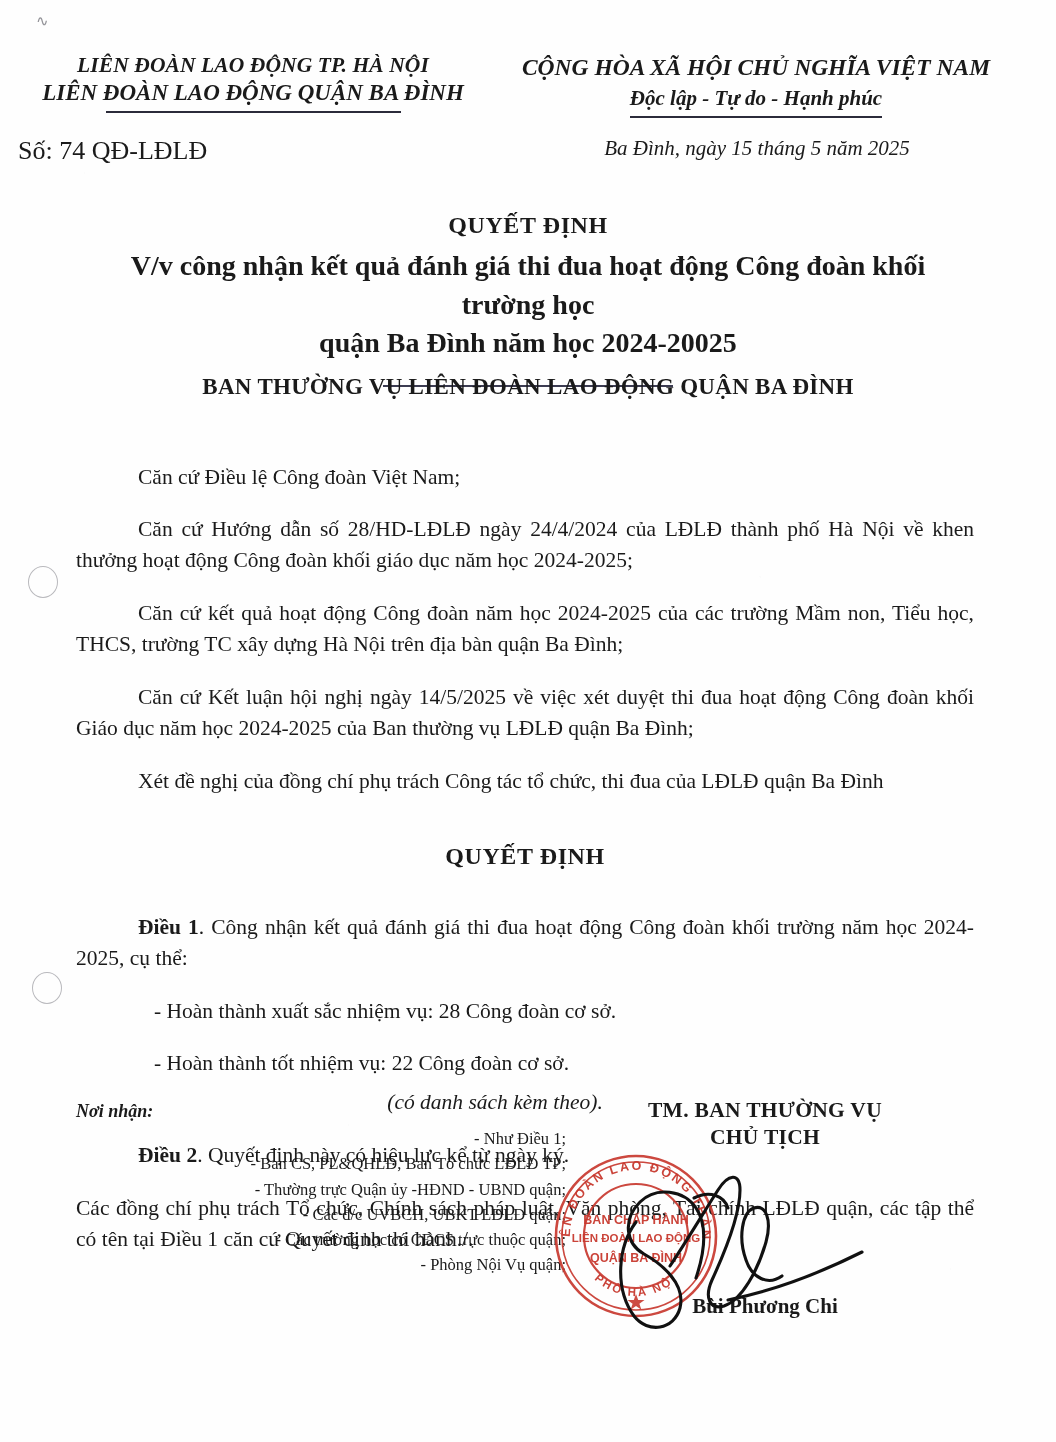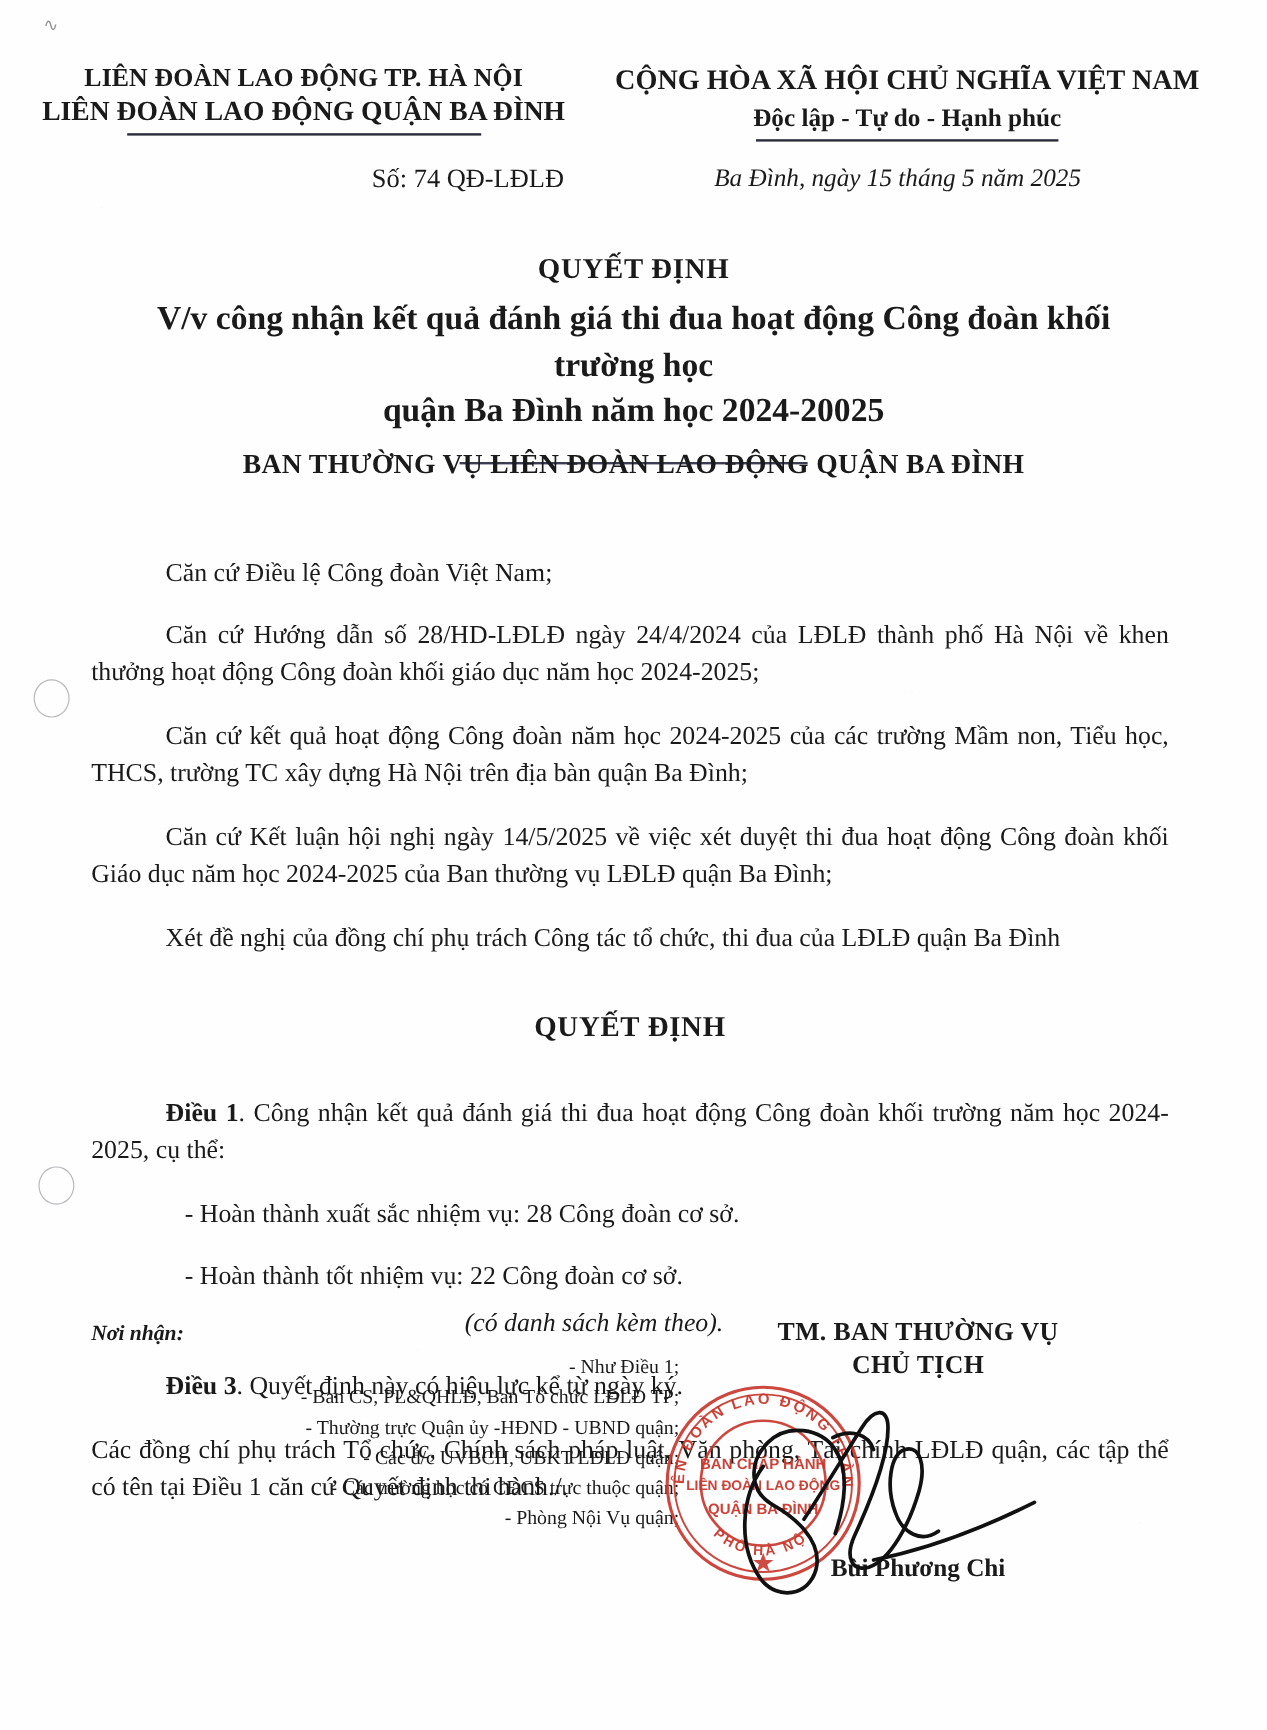--- a/index.html
+++ b/index.html
@@ -33,20 +33,21 @@
       radial-gradient(circle at 90% 88%, rgba(0,0,0,0.01) 0 1px, transparent 1px);
   }
 
   
   .header {
     position: absolute;
     top: 52px;
     left: 0;
     right: 12px;
     display: flex;
+    font-style: italic;
   }
   .header-left {
     width: 470px;
     text-align: center;
     padding-left: 18px;
   }
   .header-right {
     flex: 1;
     text-align: center;
     padding-right: 20px;
@@ -87,22 +88,23 @@
   
   .meta-row {
     position: absolute;
     top: 136px;
     left: 0;
     right: 0;
     display: flex;
   }
   .meta-number {
     width: 470px;
-    text-align: right;
-    font-size: 22px;
+    text-align: left;
+    padding-left: 18px;
+    font-size: 26px;
     white-space: nowrap;
   }
   .meta-date {
     flex: 1;
     text-align: center;
     padding-right: 30px;
     font-size: 21px;
     font-style: italic;
     white-space: nowrap;
   }
@@ -328,21 +330,21 @@
 
     <div class="decide-heading">QUYẾT ĐỊNH</div>
 
     <p class="article"><b>Điều 1</b><span>. Công nhận kết quả đánh giá thi đua hoạt động Công đoàn khối trường năm học 2024-2025, cụ thể:</span></p>
 
     <p class="para bullet">- Hoàn thành xuất sắc nhiệm vụ: 28 Công đoàn cơ sở.</p>
     <p class="para bullet">- Hoàn thành tốt nhiệm vụ: 22 Công đoàn cơ sở.</p>
 
     <p class="para note-center">(có danh sách kèm theo).</p>
 
-    <p class="article"><b>Điều 3</b><span>. Quyết định này có hiệu lực kể từ ngày ký.</span></p>
+    <p class="article"><b>Điều 2</b><span>. Quyết định này có hiệu lực kể từ ngày ký.</span></p>
 
     <p class="para para-flush">Các đồng chí phụ trách Tổ chức, Chính sách pháp luật, Văn phòng, Tài chính LĐLĐ quận, các tập thể có tên tại Điều 1 căn cứ Quyết định thi hành./.</p>
   </div>
 
   <div class="footer">
     <div class="recipients">
       <div class="recipients-title">Nơi nhận:</div>
       <div class="recipient-item">- Như Điều 1;</div>
       <div class="recipient-item">- Ban CS, PL&amp;QHLĐ, Ban Tổ chức LĐLĐ TP;</div>
       <div class="recipient-item">- Thường trực Quận ủy -HĐND - UBND quận;</div>

